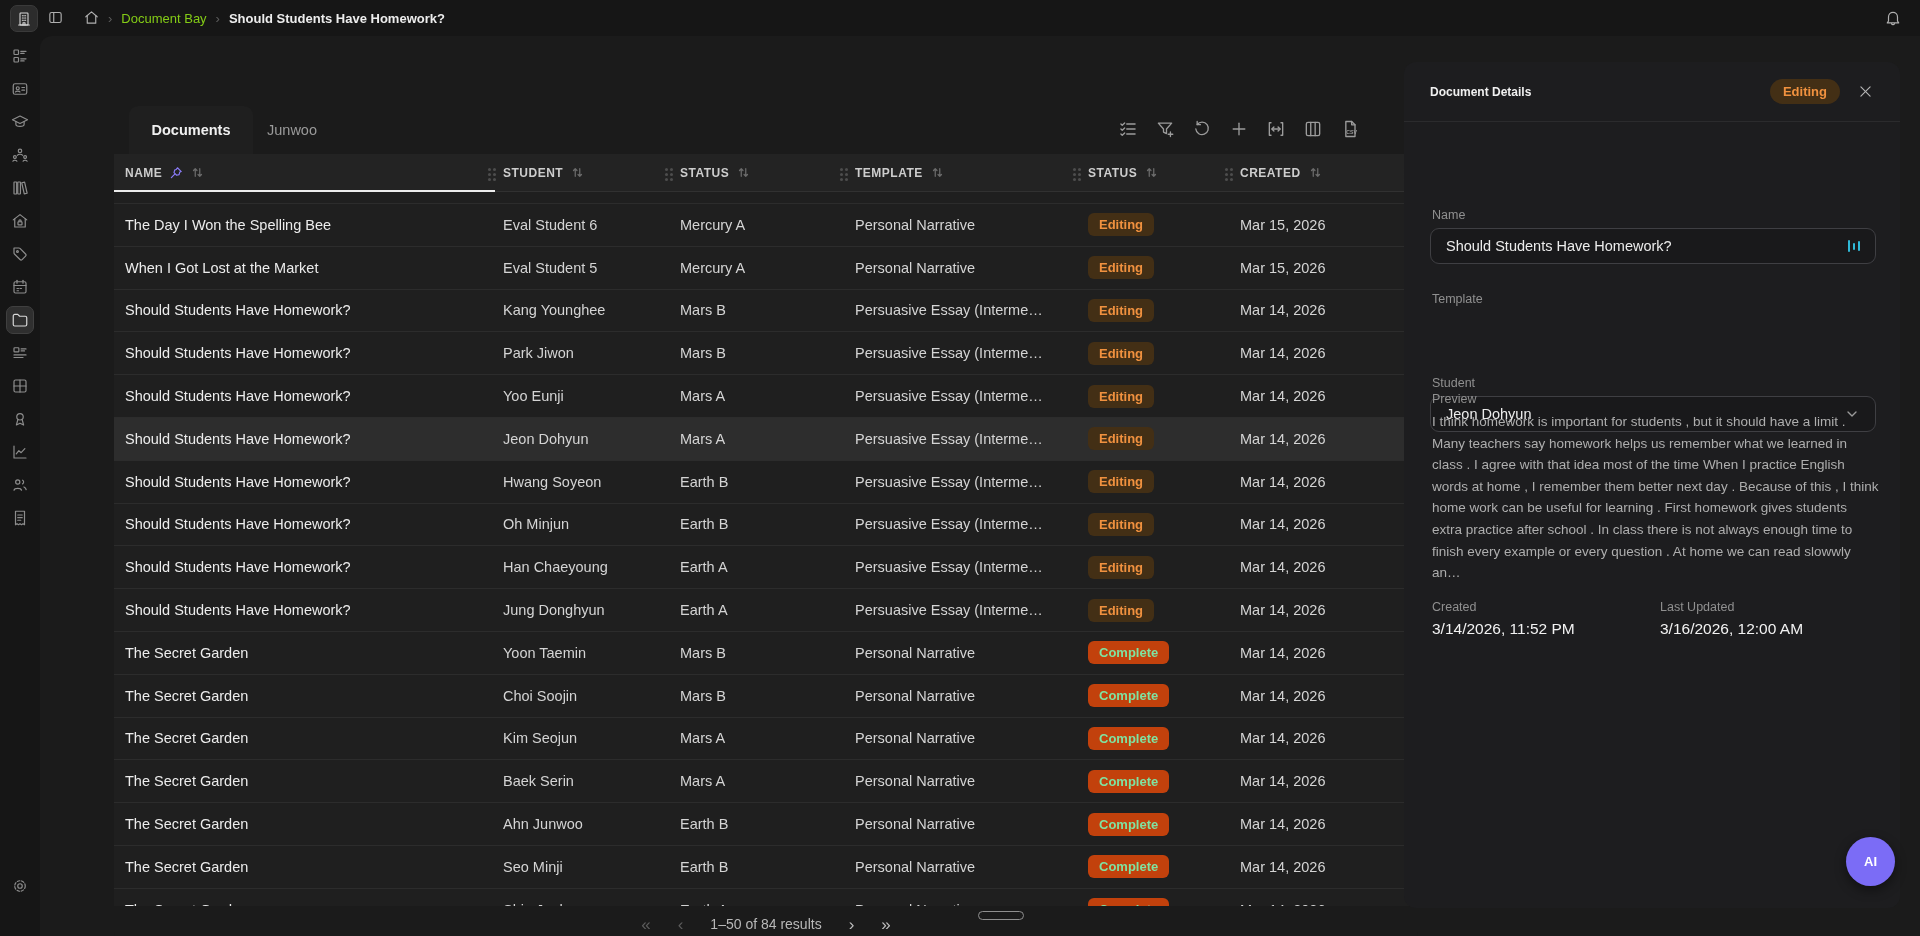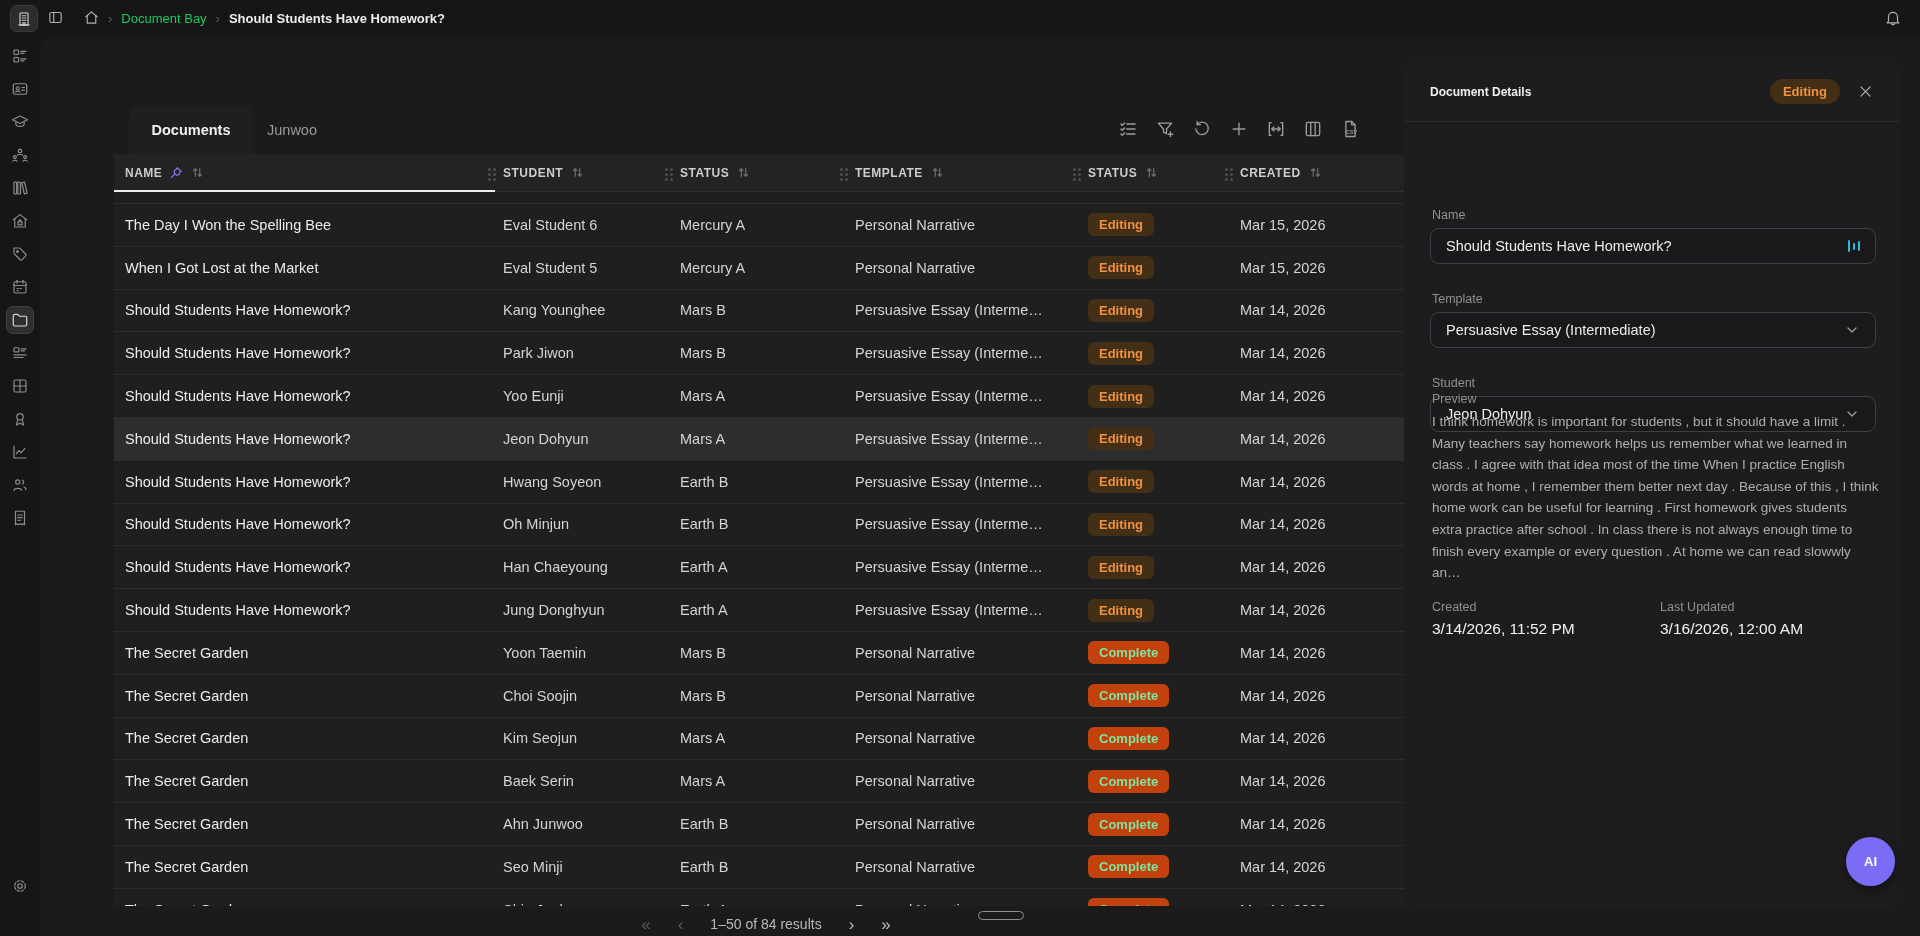--- a/index.html
+++ b/index.html
@@ -8,21 +8,21 @@
   .app { position:relative; width:1920px; height:936px; background:#161616; overflow:hidden; }
 
   svg.ic { display:block; fill:none; stroke:currentColor; stroke-width:1.6; stroke-linecap:round; stroke-linejoin:round; }
 
   
   .topbar { position:absolute; left:0; top:0; width:100%; height:36px; display:flex; align-items:center; }
   .logo-btn { position:absolute; left:10px; top:5px; width:28px; height:27px; background:#2c2c2c; border:1px solid #3a3a3a; border-radius:7px; display:flex; align-items:center; justify-content:center; color:#d9d9d9; }
   .tb-icon { position:absolute; top:9px; color:#b0b0b0; }
   .crumbs { position:absolute; left:108px; top:0; height:36px; display:flex; align-items:center; gap:9px; font-size:13px; }
   .crumb-sep { color:#5c5c5c; font-size:13px; }
-  .crumb-dim { color:#22c55e; }
+  .crumb-dim { color:#84cc16; }
   .crumb-cur { color:#ededed; font-weight:700; }
   .bell { position:absolute; right:18px; top:9px; color:#b0b0b0; }
 
   
   .sidebar { position:absolute; left:0; top:36px; width:40px; bottom:0; }
   .side-item { position:absolute; left:6px; width:28px; height:28px; display:flex; align-items:center; justify-content:center; color:#8d8d8d; border-radius:7px; }
   .side-item.active { background:#2f2f2f; border:1px solid #404040; color:#d8d8d8; }
 
   
   .main { position:absolute; left:40px; top:36px; right:0; bottom:0; background:#1b1b1b; border-top-left-radius:12px; }
@@ -540,26 +540,20 @@
     <div class="field" style="top:166px">
       <span>Should Students Have Homework?</span>
       <span class="cyanbars">
           <i></i>
           <i></i>
           <i></i>
         </span>
     </div>
 
     <div class="fld-label" style="top:230px">Template</div>
-    <div class="field" style="top:250px">
-      <span>Persuasive Essay (Intermediate)</span>
-      <svg class="chev">
-          <use href="#sym-chev-down"></use>
-        </svg>
-    </div>
 
     <div class="fld-label" style="top:314px">Student</div>
     <div class="field" style="top:334px">
       <span>Jeon Dohyun</span>
       <svg class="chev">
           <use href="#sym-chev-down"></use>
         </svg>
     </div>
 
     <div class="fld-label" style="top:328px; position:absolute;"></div>

